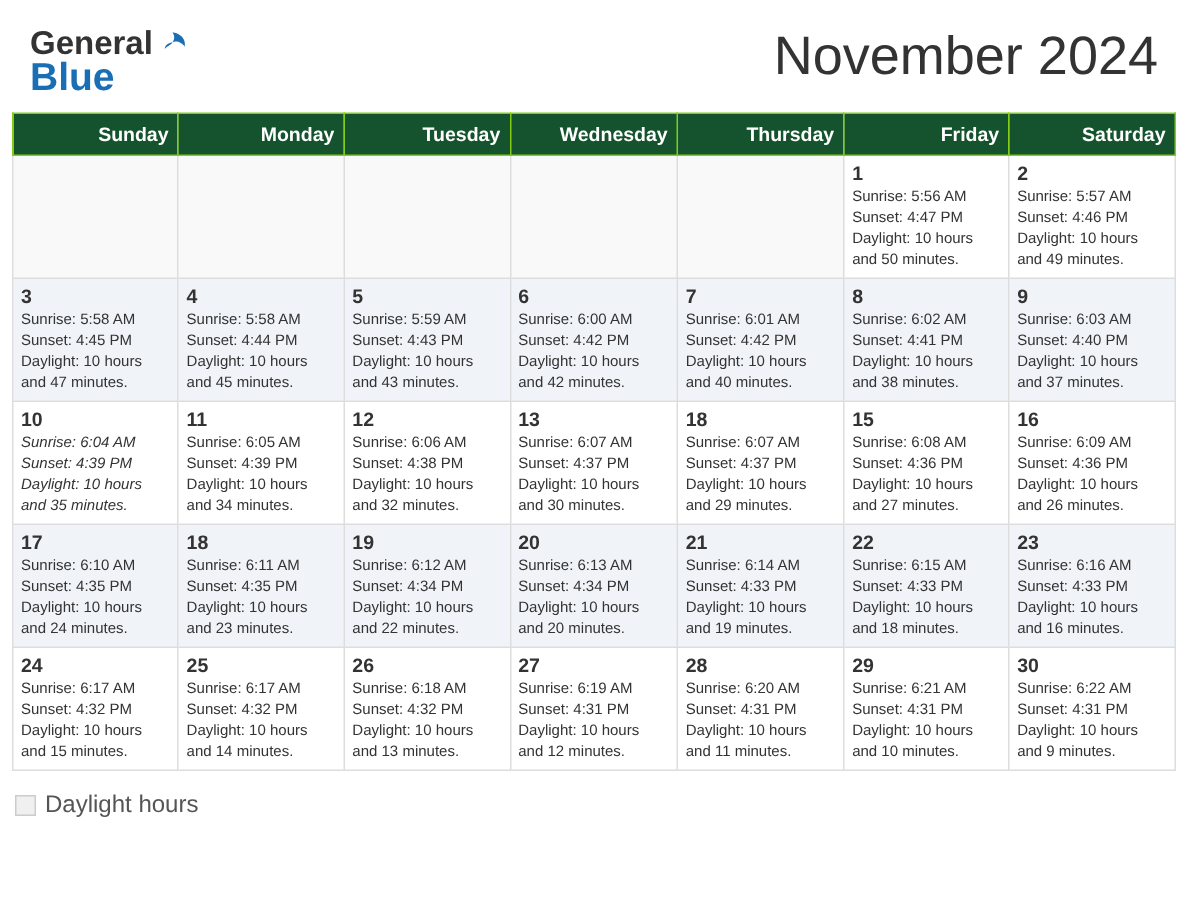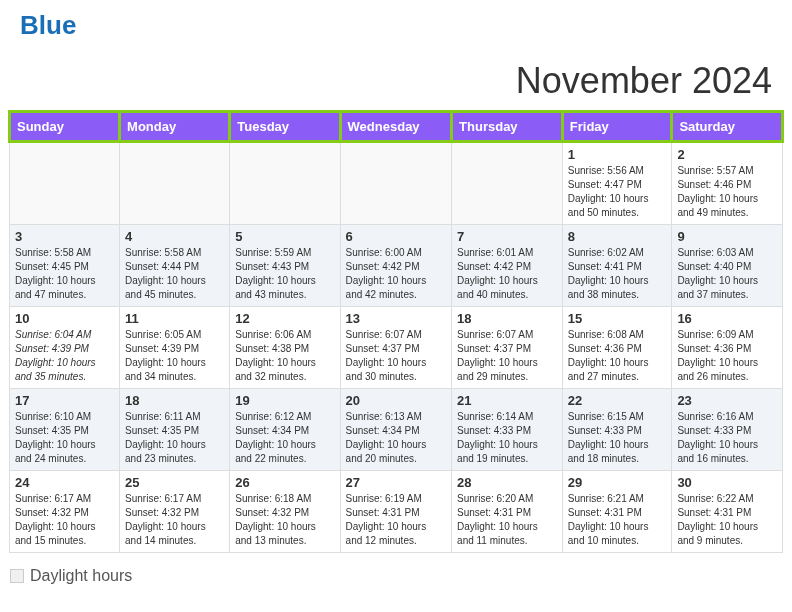--- a/index.html
+++ b/index.html
@@ -34,46 +34,45 @@
       font-weight: bold;
       color: #1a6eb5;
     }
     .logo-icon {
       width: 22px;
       height: 22px;
       margin-left: 2px;
     }
     .title-block {
       text-align: right;
-      margin-top: 44px;
     }
     .month-title {
       font-size: 36px;
       font-weight: normal;
       color: #333;
     }
     .location-title {
       font-size: 16px;
       color: #555;
     }
     .calendar-wrapper {
       padding: 0 8px 8px 8px;
     }
     table {
       width: 100%;
       border-collapse: collapse;
     }
     .day-header {
-      background-color: #8b5cf6;
+      background-color: #14532d;
       color: #fff;
-      text-align: left;
+      text-align: right;
       padding: 6px 6px;
       font-size: 13px;
       font-weight: bold;
-      border: 3px solid #84cc16;
+      border: 1px solid #84cc16;
     }
     .cal-cell {
       vertical-align: top;
       border: 1px solid #ddd;
       padding: 4px 5px;
       font-size: 10.5px;
       color: #333;
       background: #fff;
       width: 113px;
       min-height: 70px;
@@ -113,20 +112,27 @@
     }
     .row-shade .cal-cell:not(.empty) {
       background: #f0f4f8;
     }
   </style>
 </head>
 <body>
 
 <div class="header">
   <div class="logo">
+    <div class="logo-text">
+      <span class="logo-general">General</span>
+      <svg class="logo-icon" viewBox="0 0 30 30">
+        <path d="M15 5 C20 5, 28 10, 26 18 C24 14, 18 12, 15 14 C18 10, 16 6, 15 5Z" fill="#1a6eb5"></path>
+        <path d="M15 14 C12 14, 8 16, 8 20 C10 17, 14 16, 15 14Z" fill="#1a6eb5"></path>
+      </svg>
+    </div>
     <span class="logo-blue" style="margin-top:-6px;">Blue</span>
   </div>
   <div class="title-block">
     <div class="month-title">November 2024</div>
   </div>
 </div>
 
 <div class="calendar-wrapper">
   <table>
     <thead>

